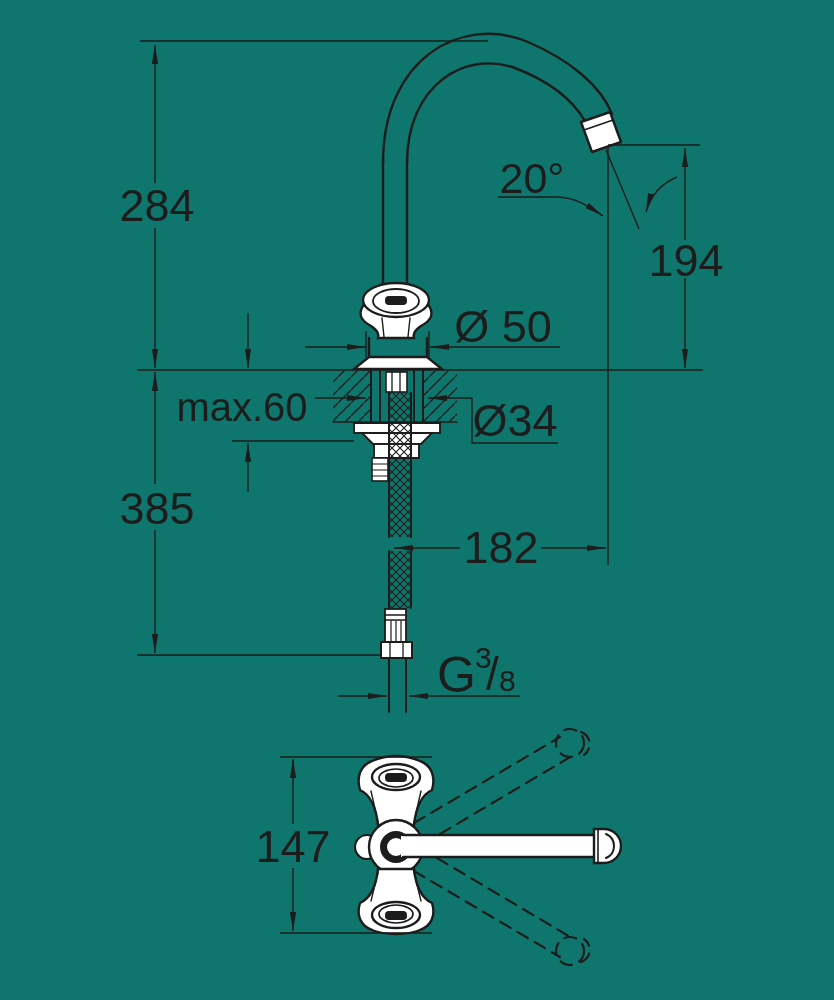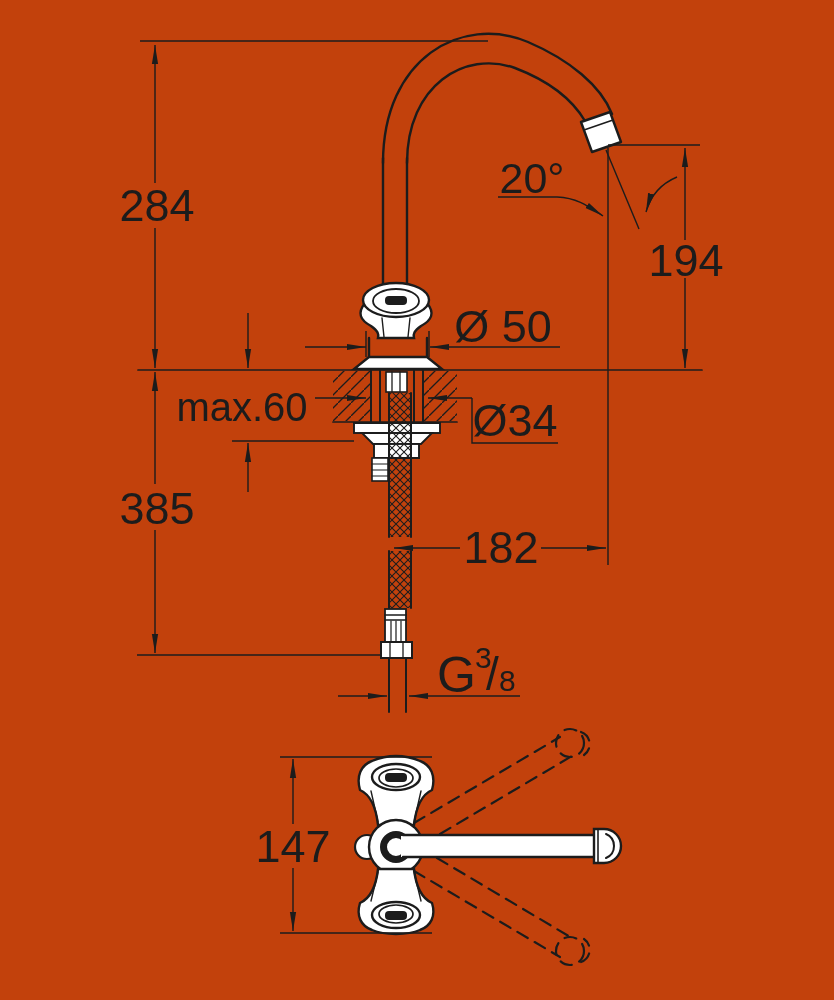--- a/index.html
+++ b/index.html
@@ -1,16 +1,16 @@
 <!DOCTYPE html>
 <html><head>
 <meta charset="utf-8">
 <style>
   html,body{margin:0;padding:0;background:#ffffff;}
-  .canvas{width:834px;height:1000px;position:relative;background:#c2410c;overflow:hidden;}
+  .canvas{width:834px;height:1000px;position:relative;background:#0f766e;overflow:hidden;}
   svg{display:block;}
   text{font-family:"Liberation Sans", sans-serif;}
 </style>
 </head>
 <body>
 
 <div class="canvas">
 <svg width="834" height="1000" viewBox="0 0 834 1000">
   <defs>
     <marker id="arr" viewBox="0 0 20 8" refX="19" refY="4" markerWidth="20" markerHeight="8" markerUnits="userSpaceOnUse" orient="auto">

